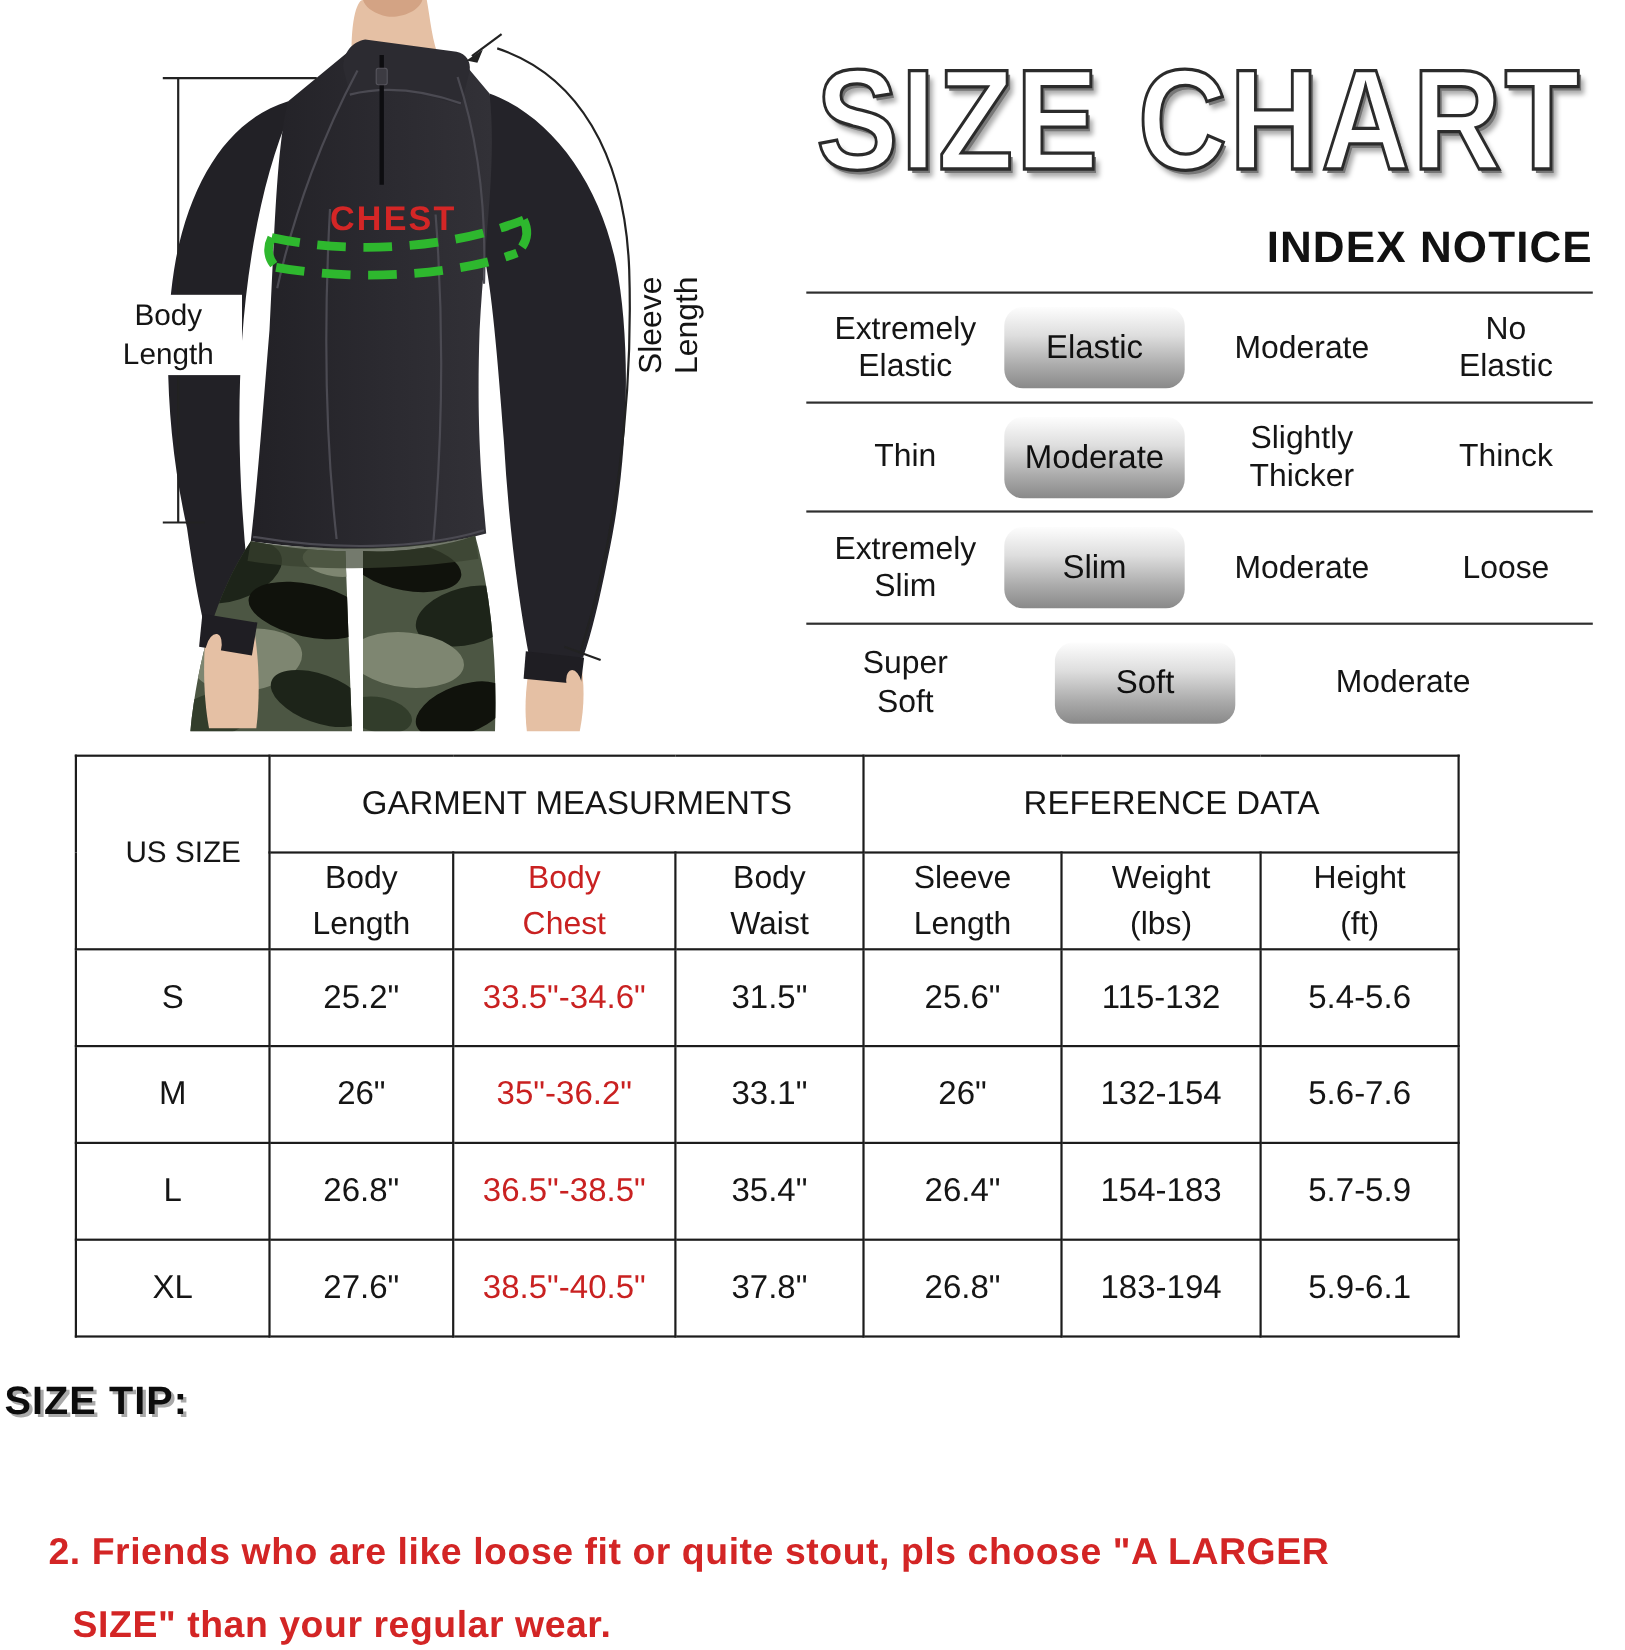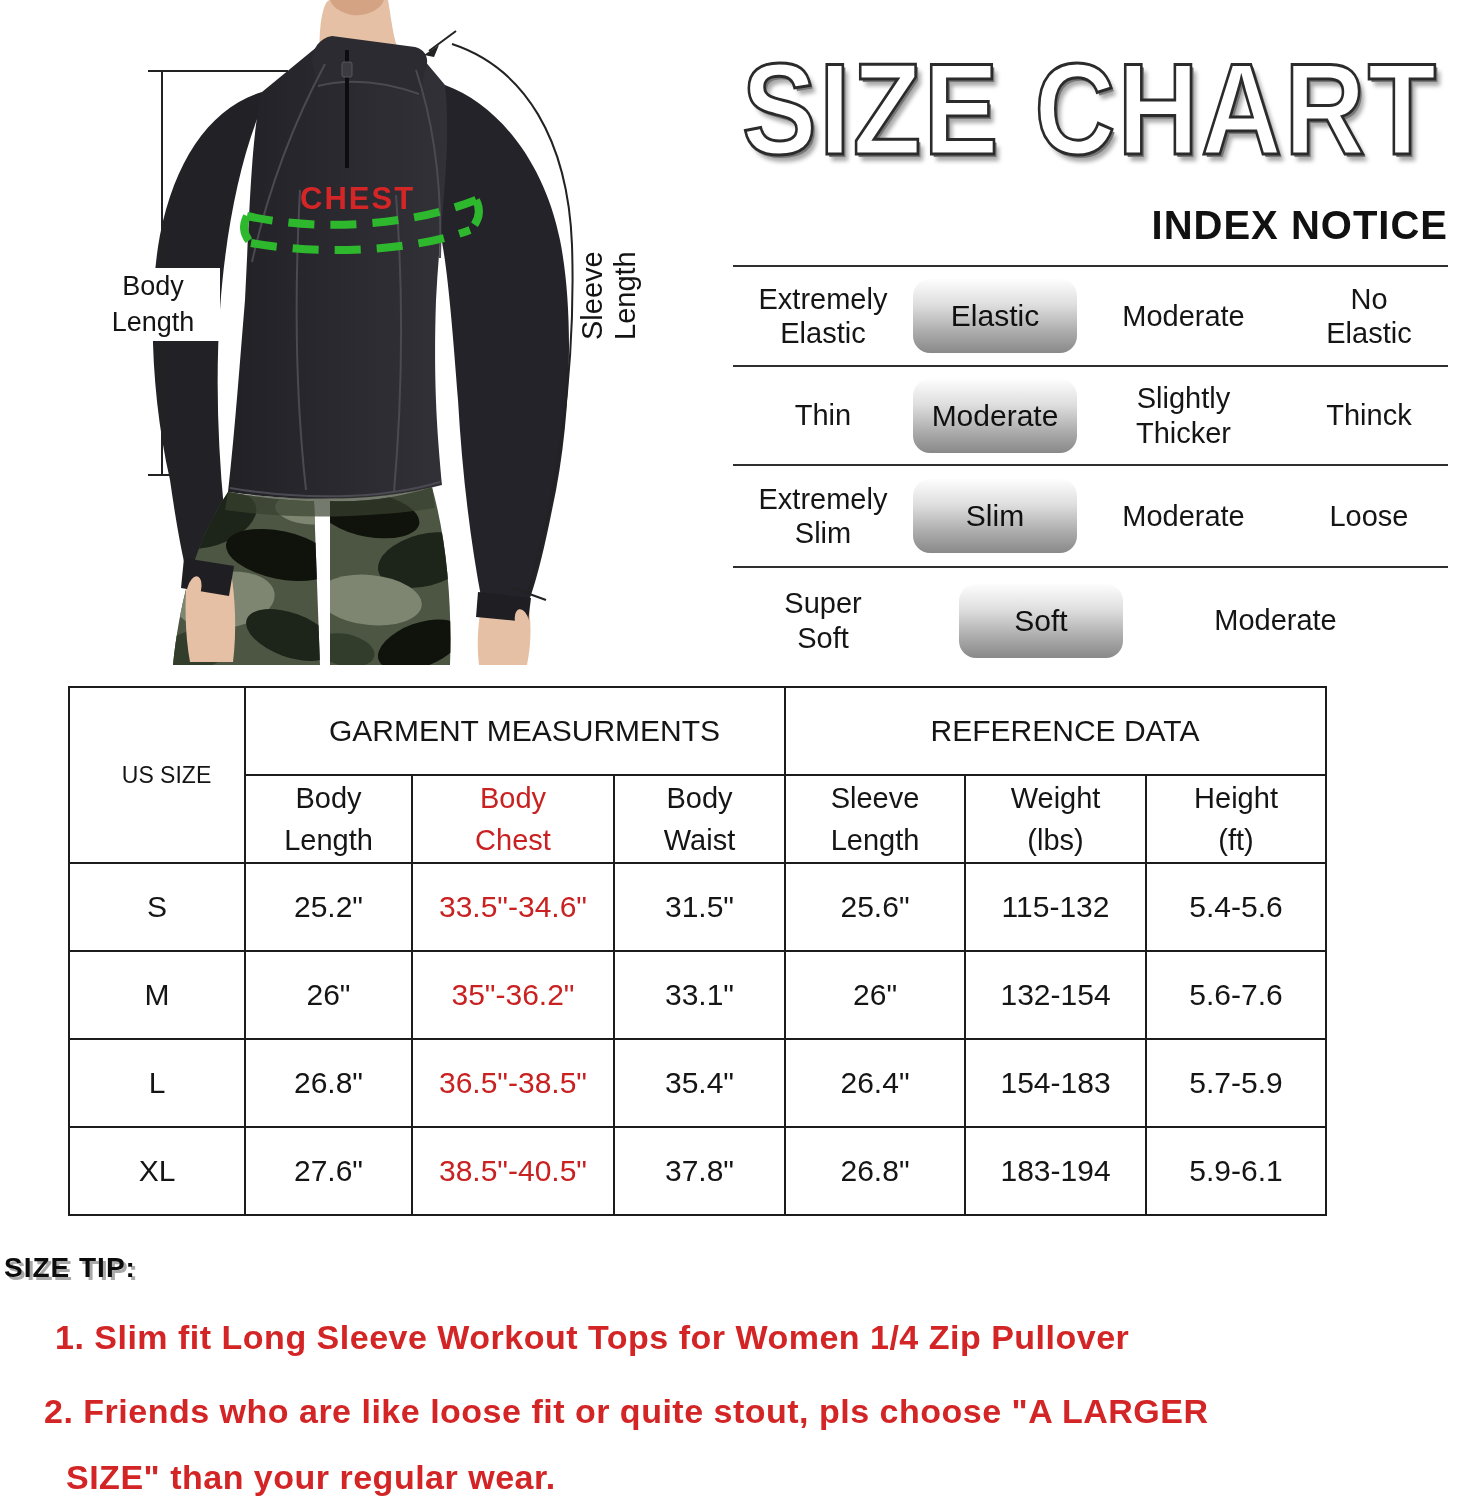--- a/index.html
+++ b/index.html
@@ -45,27 +45,27 @@
   
   #size-table{
     left:68px;top:686px;border-collapse:collapse;table-layout:fixed;width:1257px;
   }
   #size-table td,#size-table th{
     border:2px solid #1c1c1c;text-align:center;vertical-align:middle;
     font-weight:normal;padding:0;color:#151515;
   }
   #size-table .grp{height:86px;font-size:30px;padding-left:19px;}
   #size-table .sub{height:86px;font-size:29px;line-height:1.45;}
-  #size-table .ussize{font-size:23px;}
+  #size-table .ussize{font-size:27px;}
   #size-table .data{height:86px;font-size:30px;}
   #size-table .red{color:#c92121;}
 
   
   #tip-heading{
-    left:4px;top:1252px;font-size:28px;font-weight:bold;color:#0c0c0c;
+    left:4px;top:1252px;font-size:36px;font-weight:bold;color:#0c0c0c;
     text-shadow:3px 3px 0 #a9a9a9;letter-spacing:1px;
   }
   .tip{
     font-size:34px;font-weight:bold;color:#d32525;white-space:nowrap;letter-spacing:0.5px;
   }
   #tip1{left:55px;top:1318px;}
   #tip2a{left:44px;top:1392px;}
   #tip2b{left:66px;top:1458px;}
 
   
@@ -285,17 +285,16 @@
         <td class="data red">38.5"-40.5"</td>
         <td class="data">37.8"</td>
         <td class="data">26.8"</td>
         <td class="data">183-194</td>
         <td class="data">5.9-6.1</td>
       </tr>
     </tbody>
   </table>
 
   <div class="abs" id="tip-heading">SIZE TIP:</div>
-  <div class="abs tip" id="tip1">1. Slim fit Long Sleeve Workout Tops for Women 1/4 Zip Pullover</div>
   <div class="abs tip" id="tip2a">2. Friends who are like loose fit or quite stout, pls choose "A LARGER</div>
   <div class="abs tip" id="tip2b">SIZE" than your regular wear.</div>
 
 </div>
 
 </body></html>

